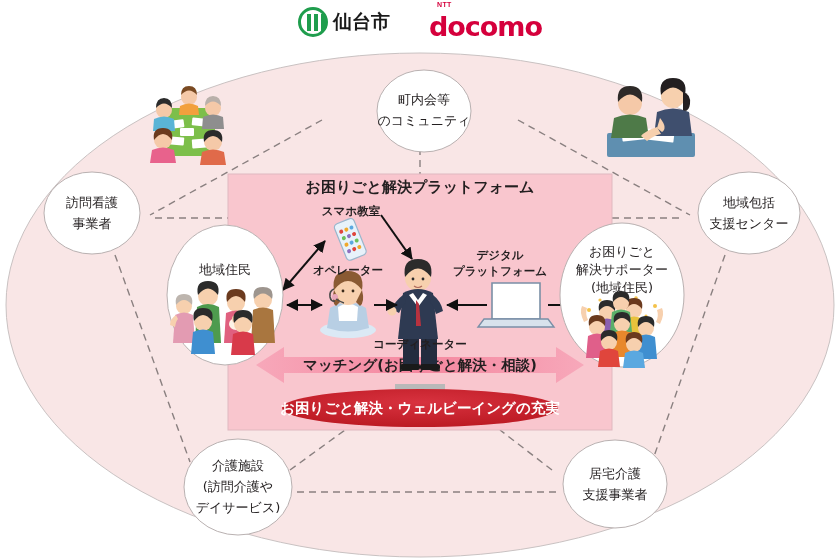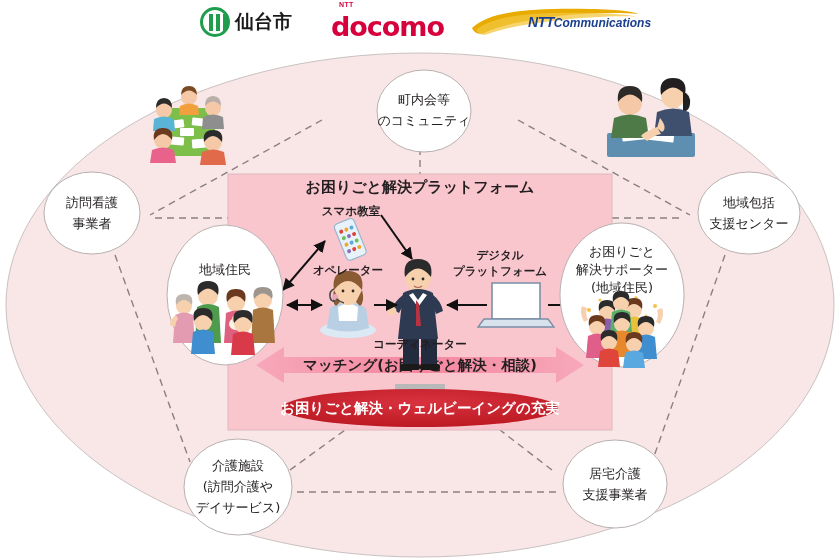--- a/index.html
+++ b/index.html
@@ -84,27 +84,20 @@
     <div class="logo logo-sendai">
       <div class="sendai-mark"></div>
       <div class="sendai-text">仙台市</div>
     </div>
 
     <div class="logo logo-docomo">
       <span class="docomo-ntt">NTT</span>
       <span class="docomo-word">docomo</span>
     </div>
 
-    <div class="logo logo-nttcom">
-      <svg class="nttcom-swoosh" viewBox="0 0 170 27">
-        <path d="M2,20 C20,3 60,0 120,1 C150,1.5 165,4 168,6 C150,4 110,5 80,9 C55,12.5 30,17 14,25 C9,27 4,25 2,20 Z" fill="#e8ab00"></path>
-        <path d="M6,22 C24,7 64,4 122,5 C146,5.5 160,7 166,8.5 C148,7.5 112,9 82,13 C58,16 34,20 18,26 C13,28 8,26 6,22 Z" fill="#f3c63d" opacity=".75"></path>
-      </svg>
-      <span class="nttcom-text"><span class="big">NTT</span><span>Communications</span></span>
-    </div>
   </div>
 
   <svg class="diagram" viewBox="0 0 840 560">
 
     <defs>
       <linearGradient id="gradPinkBand" x1="0" y1="0" x2="1" y2="0">
         <stop offset="0" stop-color="#f7a8ba"></stop>
         <stop offset="0.5" stop-color="#f5879f"></stop>
         <stop offset="1" stop-color="#f7a8ba"></stop>
       </linearGradient>

